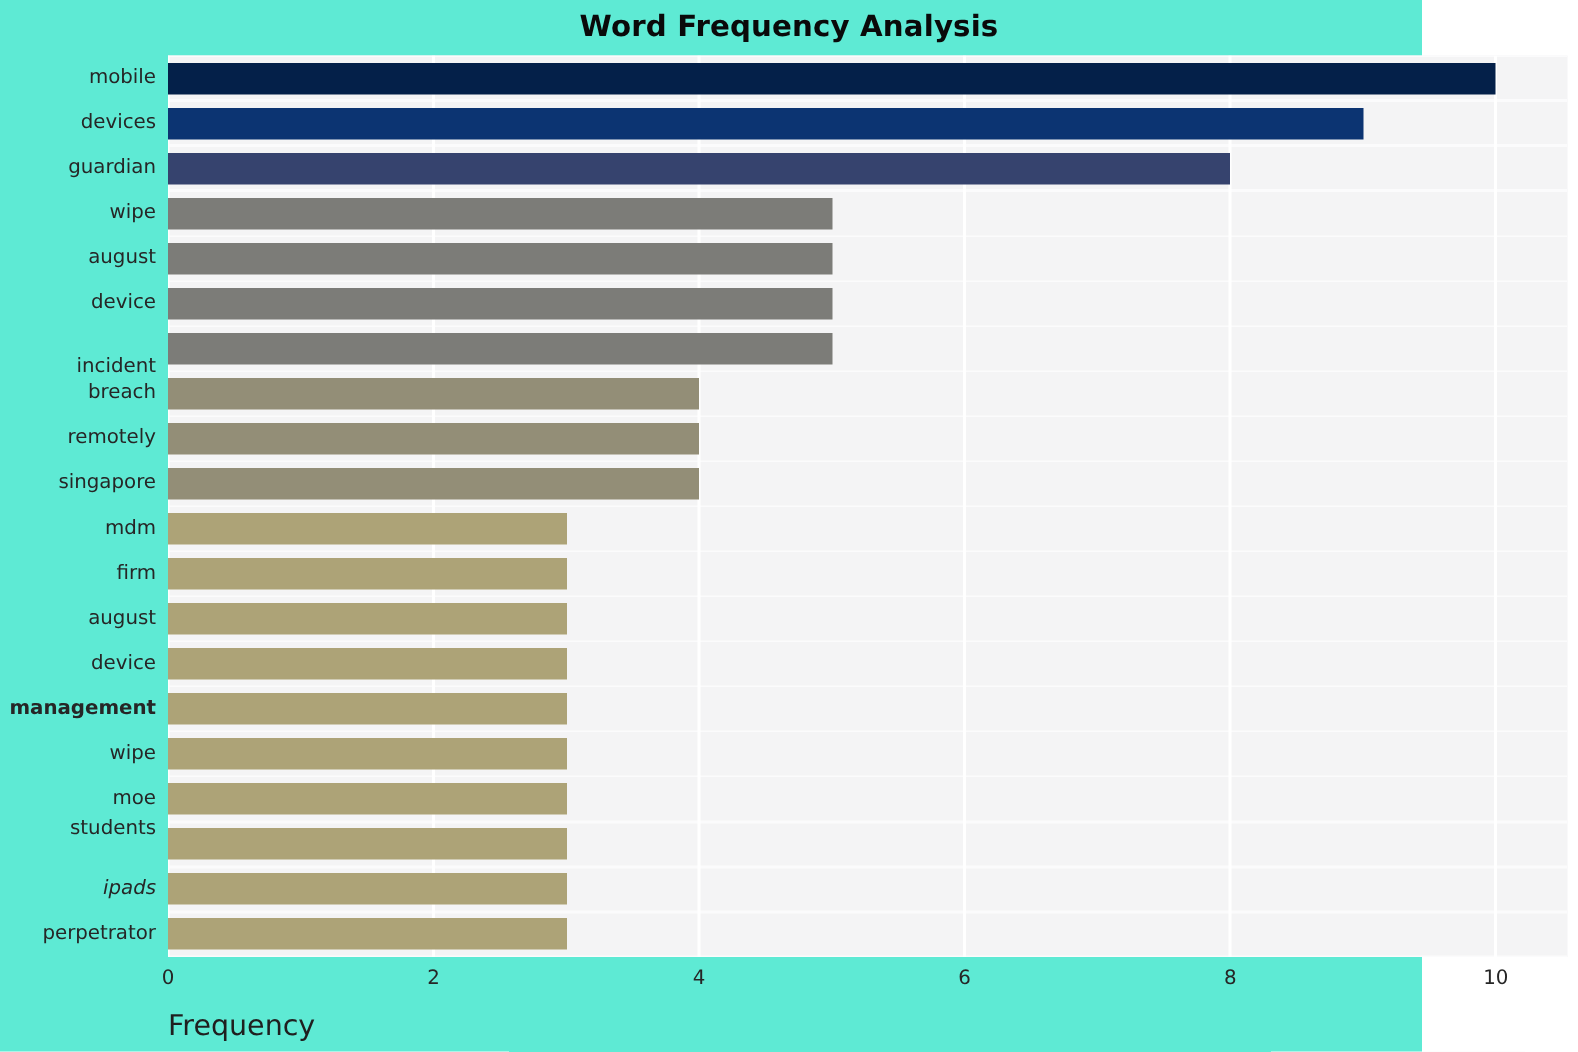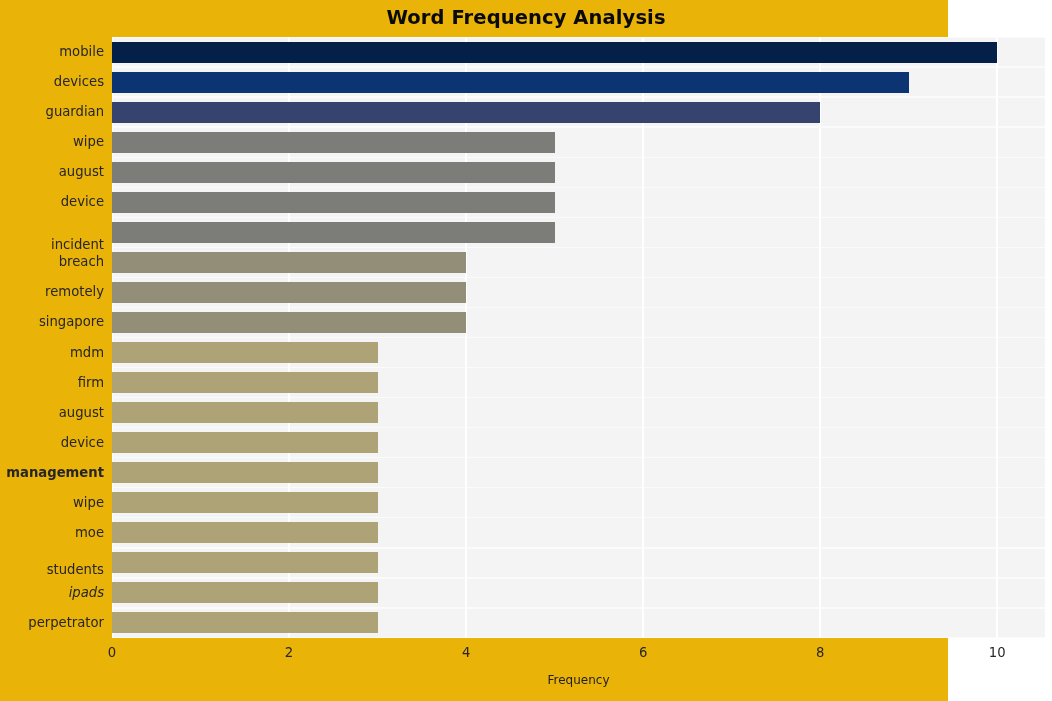--- a/index.html
+++ b/index.html
@@ -13,21 +13,21 @@
     font-family: "DejaVu Sans", "Liberation Sans", sans-serif;
     overflow: hidden;
     position: relative;
   }
 
   #figure {
     position: absolute;
     left: 0; top: 0;
     width: 948px;
     height: 701px;
-    background: #eab308;
+    background: #5eead4;
   }
 
   
   #chart-title {
     position: absolute;
     left: 0;
     top: 6px;
     width: 1052px;
     text-align: center;
     font-size: 19.5px;
@@ -106,22 +106,22 @@
     font-size: 13.2px;
     color: #262626;
     font-family: "DejaVu Sans", "Liberation Sans", sans-serif;
   }
 
   #x-axis-label {
     position: absolute;
     left: 112px;
     top: 673px;
     width: 933px;
-    text-align: center;
-    font-size: 12px;
+    text-align: left;
+    font-size: 19px;
     color: #1f1f1f;
     font-family: "DejaVu Sans", "Liberation Sans", sans-serif;
   }
 </style>
 </head>
 <body>
 
 <div id="figure">
 
   <div id="chart-title">Word Frequency Analysis</div>
@@ -191,21 +191,21 @@
       <div class="ytick" style="top: 218.375px;">breach</div>
       <div class="ytick" style="top: 248.425px;">remotely</div>
       <div class="ytick" style="top: 278.475px;">singapore</div>
       <div class="ytick" style="top: 308.525px;">mdm</div>
       <div class="ytick" style="top: 338.575px;">firm</div>
       <div class="ytick" style="top: 368.625px;">august</div>
       <div class="ytick" style="top: 398.675px;">device</div>
       <div class="ytick" style="top: 428.725px; font-weight: bold;">management</div>
       <div class="ytick" style="top: 458.775px;">wipe</div>
       <div class="ytick" style="top: 488.825px;">moe</div>
-      <div class="ytick" style="top: 526px;">students</div>
+      <div class="ytick" style="top: 509px;">students</div>
       <div class="ytick" style="top: 548.925px; font-style: italic;">ipads</div>
       <div class="ytick" style="top: 578.975px;">perpetrator</div>
     </div>
 
   <div id="x-axis">
       <div class="xtick" style="left: 112px;">0</div>
       <div class="xtick" style="left: 289.04px;">2</div>
       <div class="xtick" style="left: 466.08px;">4</div>
       <div class="xtick" style="left: 643.12px;">6</div>
       <div class="xtick" style="left: 820.159px;">8</div>

